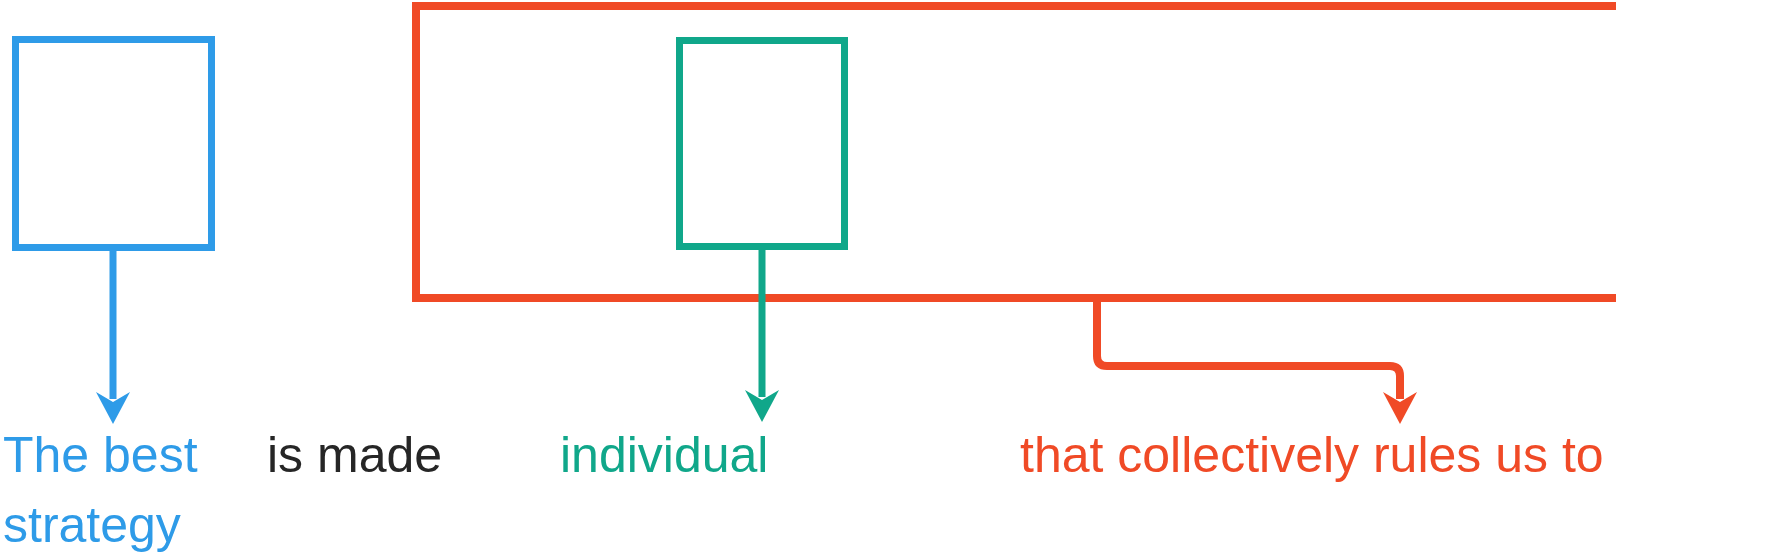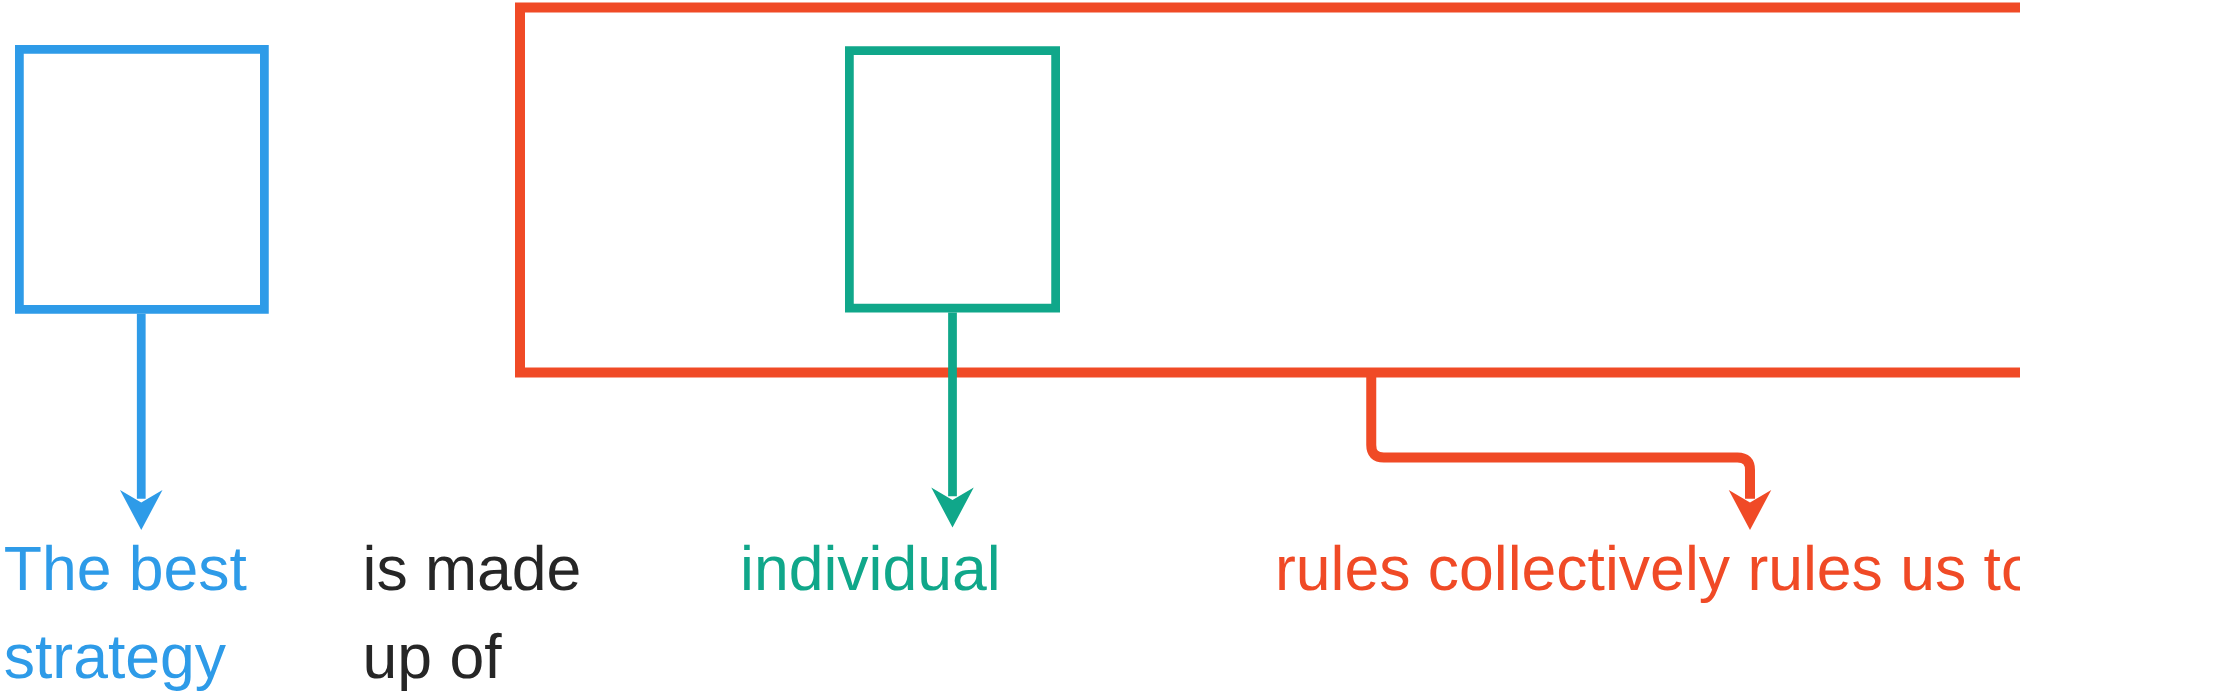--- a/index.html
+++ b/index.html
@@ -25,22 +25,22 @@
   .label {
     position: absolute;
     top: 420px;
     font-size: 50px;
     line-height: 70px;
     white-space: nowrap;
     font-weight: 400;
   }
   .label .bold { font-weight: 400; }
   .label-blue   { left: 3px;    color: #2E9BE8; }
-  .label-gray   { left: 290px;  color: #262626; }
-  .label-green  { left: 592px;  color: #10A78A; }
+  .label-gray   { left: 267px;  color: #262626; }
+  .label-green  { left: 560px;  color: #10A78A; }
   .label-orange { left: 1020px; color: #F04A26; }
 </style>
 </head>
 <body>
 
 <div id="canvas">
 
   <svg id="shapes" viewBox="0 0 1782 560" xmlns="http://www.w3.org/2000/svg">
 
     <rect x="15.5" y="39.5" width="196" height="208" fill="none" stroke-width="7" stroke="#2E9BE8"></rect>
@@ -65,26 +65,25 @@
     </g>
   </svg>
 
   <div class="label label-blue">
     <div>The best</div>
     <div>strategy</div>
   </div>
 
   <div class="label label-gray">
     <div>is made</div>
-    <div>up of</div>
   </div>
 
   <div class="label label-green">
     <div>individual</div>
   </div>
 
   <div class="label label-orange">
     <div>
-      <span>rules </span><span class="bold">collectively</span><span> rules us to</span>
+      <span>that </span><span class="bold">collectively</span><span> rules us to</span>
     </div>
   </div>
 
 </div>
 
 </body></html>

